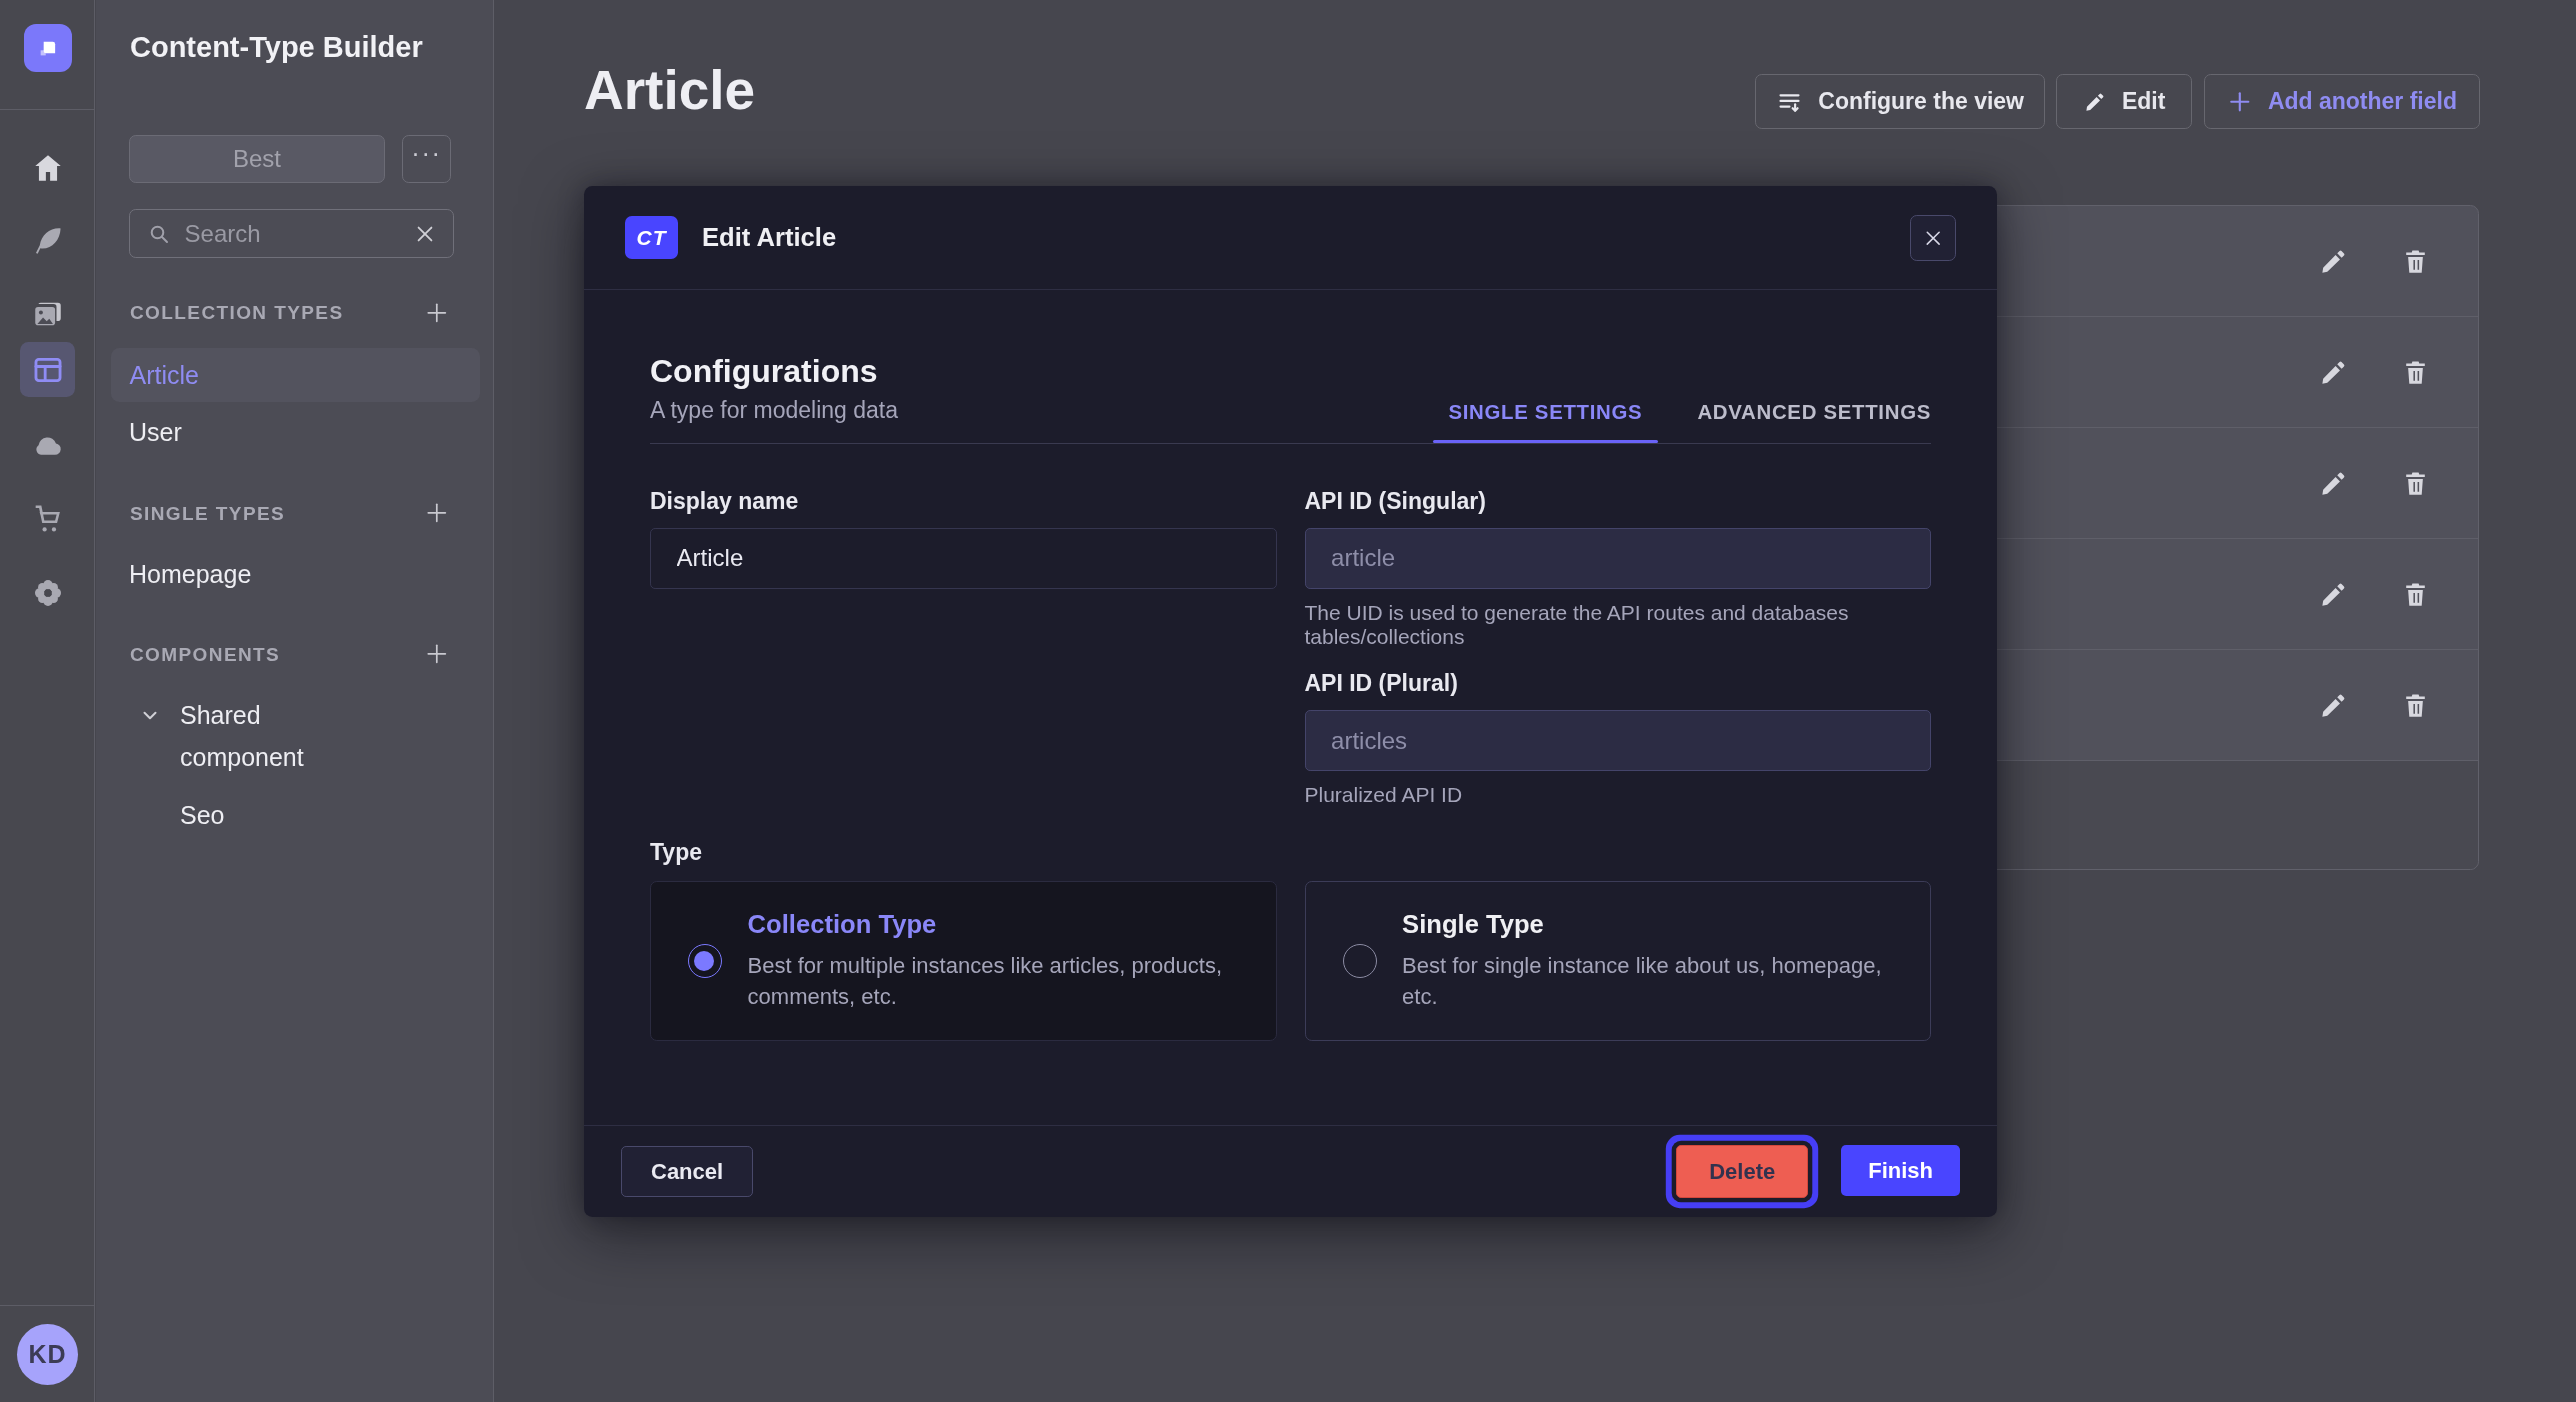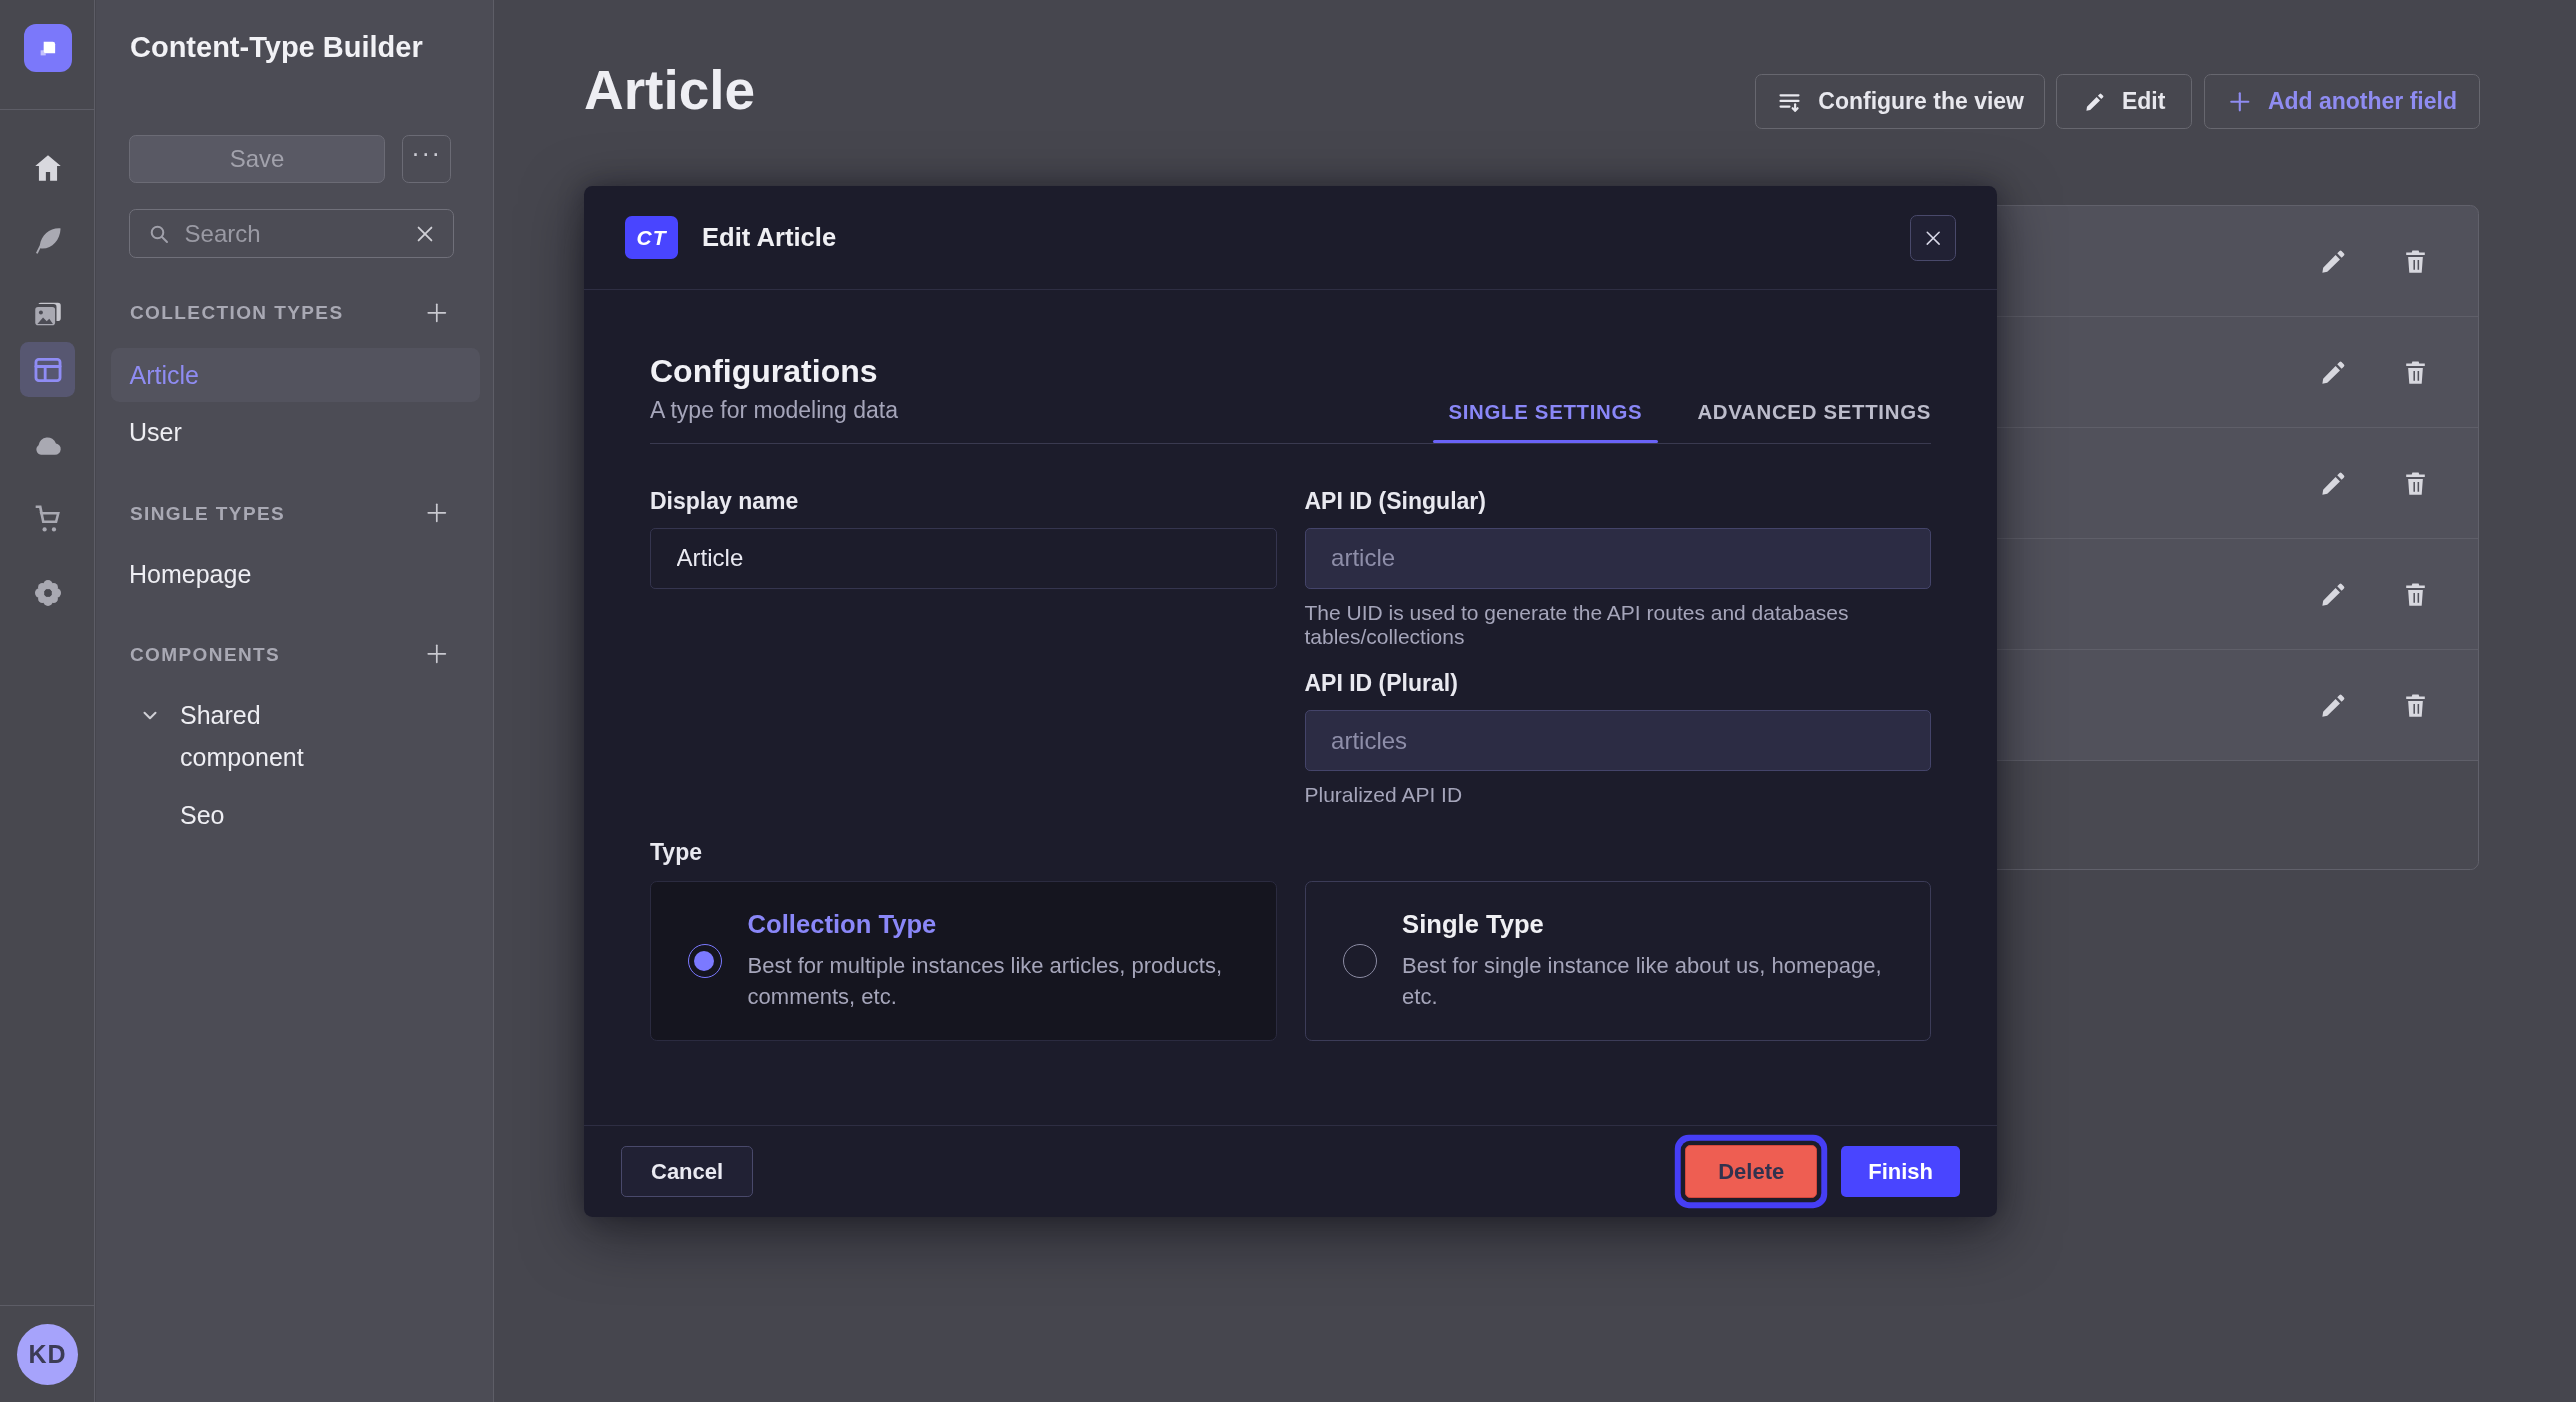--- a/index.html
+++ b/index.html
@@ -118,21 +118,21 @@
   .radio.off { border:1.7px solid #8b8ba3; }
   .type-card-title { font-size:25.6px; font-weight:600; color:#f0f0f4; }
   .type-card.selected .type-card-title { color:#8a87f8; }
   .type-card-desc { margin-top:10.2px; font-size:22px; color:#a5a5ba; line-height:31.5px; max-width:498px; }
 
   .modal-footer { position:absolute; left:0; right:0; bottom:0; height:92px; border-top:0.9px solid #2e2e43;
                   display:flex; align-items:center; justify-content:space-between; padding:0 37px; }
   .btn { border-radius:5.1px; font-family:inherit; font-size:22px; font-weight:600;
          display:flex; align-items:center; justify-content:center; }
   .btn-cancel { height:51px; padding:0 29px; background:#212134; border:0.9px solid #49496b; color:#eaeaf2; }
-  .footer-right { display:flex; align-items:center; gap:24px; }
+  .footer-right { display:flex; align-items:flex-start; gap:33px; }
   .btn-delete { height:53px; padding:0 32px; background:#ee5e52; border:0.9px solid #d4473b; color:#32324e; font-weight:700;
                 box-shadow:0 0 0 4.3px #1c1c2b, 0 0 0 10.2px #463ef5; }
   .btn-finish { height:51px; padding:0 27px; background:#4945ff; border:none; color:#fff; }
 </style>
 </head>
 <body>
 
 <nav class="rail">
   <div class="rail-logo">
     <svg width="29" height="29" viewBox="0 0 24 24">
@@ -195,21 +195,21 @@
     </svg>
   </div>
 
   <div class="rail-divider" style="top:1305px"></div>
   <div class="rail-avatar">KD</div>
 </nav>
 
 <aside class="sidebar">
   <h1 class="sb-title">Content-Type Builder</h1>
 
-  <button class="sb-save">Save</button>
+  <button class="sb-save">Best</button>
   <button class="sb-more">
     <span>···</span>
   </button>
 
   <div class="sb-search">
     <span>
       <svg width="24" height="24" viewBox="0 0 24 24" fill="none" stroke="#a0a0aa" stroke-width="2" stroke-linecap="round">
         <circle cx="10.5" cy="10.5" r="5.8"></circle>
           <line x1="15" y1="15" x2="20" y2="20"></line>
       </svg>

